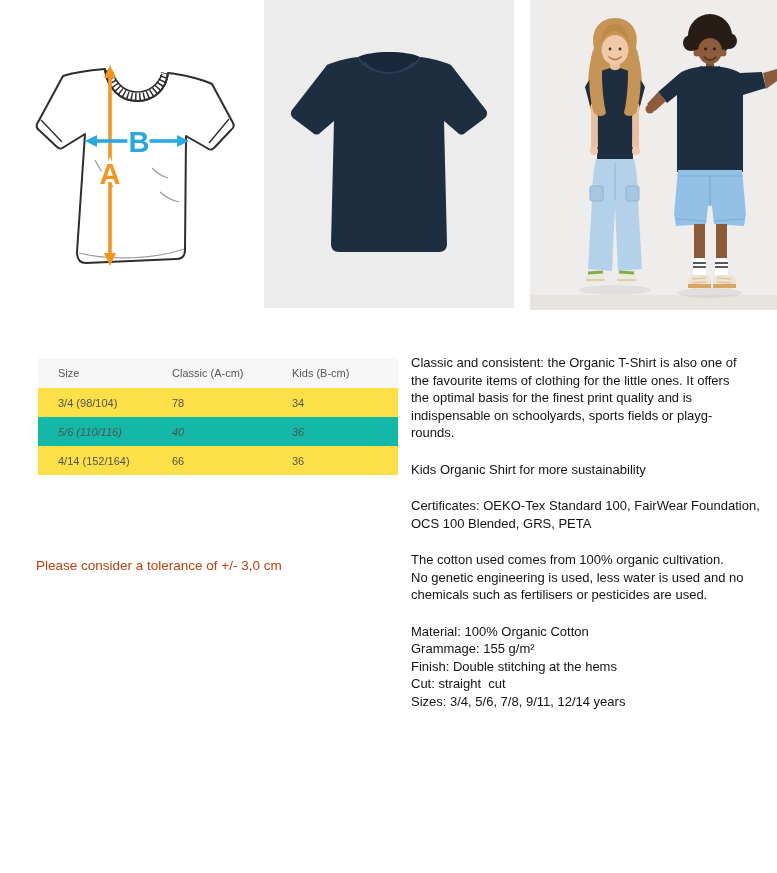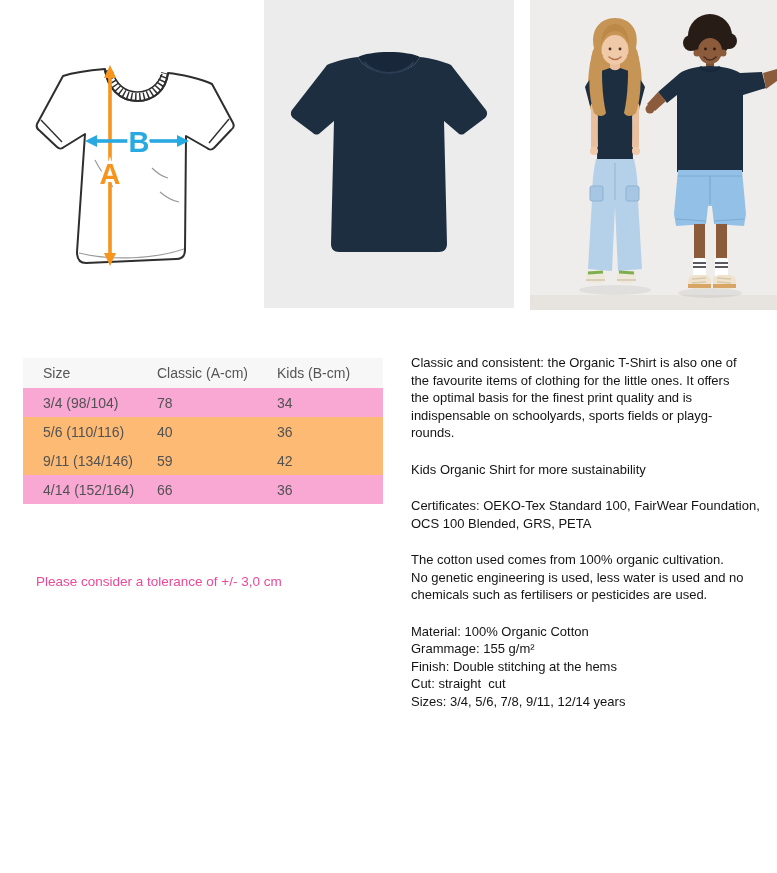--- a/index.html
+++ b/index.html
@@ -7,36 +7,36 @@
     position:relative; width:777px; height:873px; overflow:hidden;
     background:#ffffff; font-family:"Liberation Sans", sans-serif;
   }
   .panel { position:absolute; top:0; }
   .panel svg { display:block; width:100%; height:100%; }
   .panel-diagram { left:0; width:256px; height:308px; background:#ffffff; }
   .panel-product { left:264px; width:250px; height:308px; background:#ececec; }
   .panel-models  { left:530px; width:247px; height:310px; background:#eeedeb; }
 
   table.size-table {
-    position:absolute; left:23px; top:358px; width:360px;
+    position:absolute; left:38px; top:358px; width:360px;
     border-collapse:collapse; table-layout:fixed;
-    font-size:14px; color:#525252;
+    font-size:11px; color:#525252;
   }
   .size-table th {
     font-weight:normal; text-align:left; background:#f7f7f7;
     height:28px; color:#555555;
   }
   .size-table td { height:27px; }
-  .size-table tr.dark td  { background:#f9a8d4; }
-  .size-table tr.light td { background:#fdba74; }
+  .size-table tr.dark td  { background:#fde047; }
+  .size-table tr.light td { background:#14b8a6;font-style:italic; }
   .size-table th:first-child, .size-table td:first-child { padding-left:20px; }
 
   .tolerance {
-    position:absolute; left:36px; top:574px;
-    font-size:13.5px; color:#ec4899;
+    position:absolute; left:36px; top:558px;
+    font-size:13.5px; color:#c2410c;
   }
 
   .desc {
     position:absolute; left:411px; top:354px; width:370px;
     font-size:13px; line-height:17.5px; color:#141414;
   }
   .desc p { margin:0 0 19px 0; }
   .desc .ln { display:block; white-space:pre-wrap; }
 </style>
 </head>
@@ -186,25 +186,20 @@
       <tr class="dark">
         <td>3/4 (98/104)</td>
         <td>78</td>
         <td>34</td>
       </tr>
       <tr class="light">
         <td>5/6 (110/116)</td>
         <td>40</td>
         <td>36</td>
       </tr>
-      <tr class="light">
-        <td>9/11 (134/146)</td>
-        <td>59</td>
-        <td>42</td>
-      </tr>
       <tr class="dark">
         <td>4/14 (152/164)</td>
         <td>66</td>
         <td>36</td>
       </tr>
     </tbody>
   </table>
 
   <div class="tolerance">Please consider a tolerance of +/- 3,0 cm</div>
 

